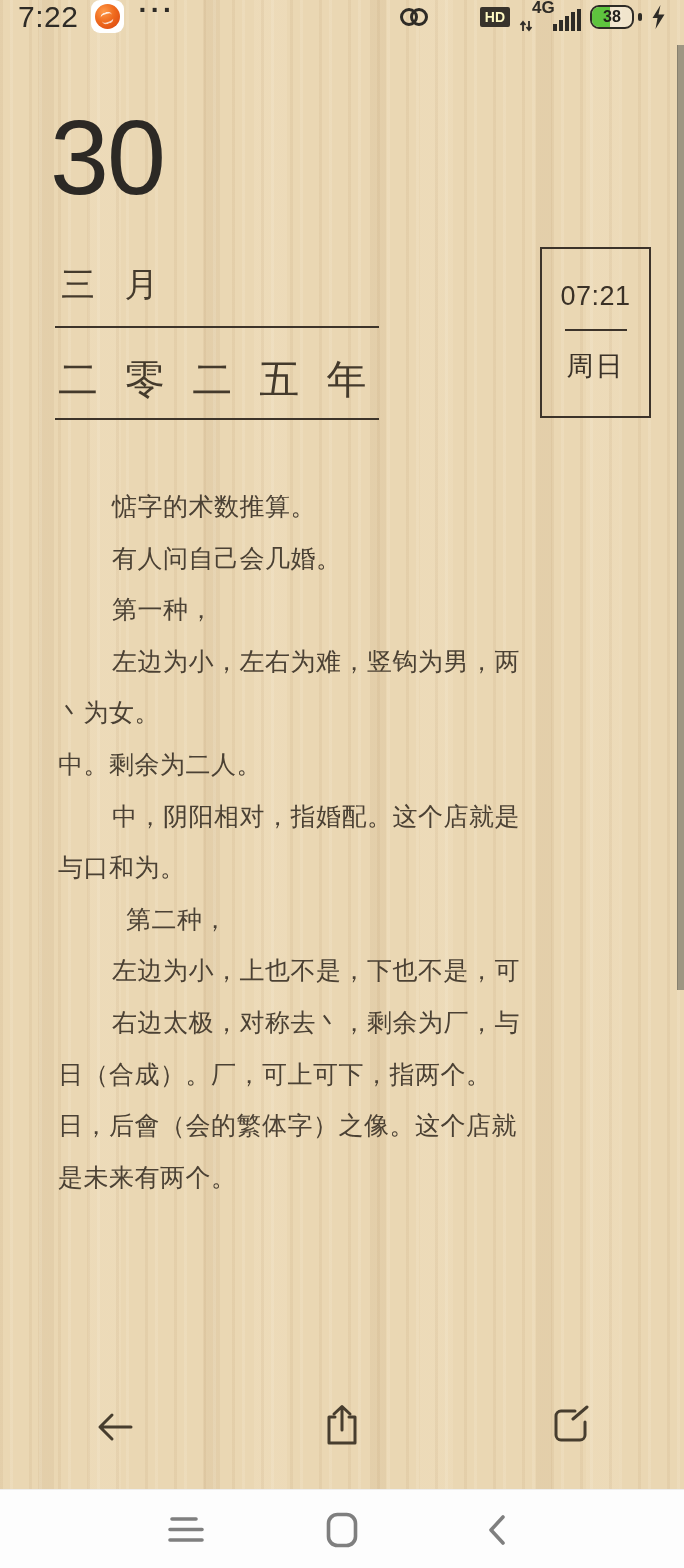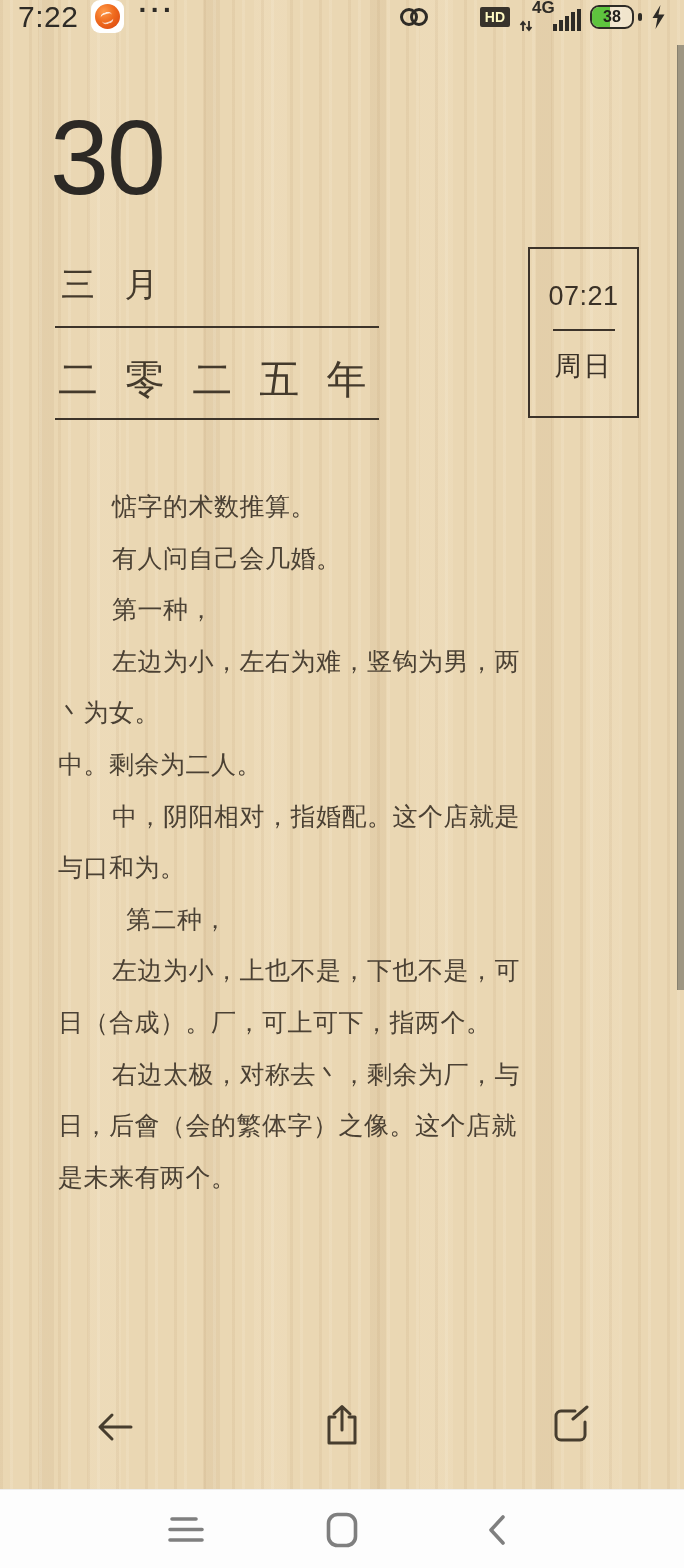--- a/index.html
+++ b/index.html
@@ -91,21 +91,21 @@
   }
   .rule { position: absolute; left: 55px; width: 324px; border-top: 2px solid #3d342a; }
   .rule-1 { top: 326px; }
   .rule-2 { top: 418px; }
   .year-label {
     position: absolute; left: 58px; top: 352px;
     font-size: 40px; font-weight: 500; letter-spacing: 8px; color: #443a2c;
     white-space: pre;
   }
   .time-box {
-    position: absolute; left: 528px; top: 247px; width: 111px; height: 171px;
+    position: absolute; left: 540px; top: 247px; width: 111px; height: 171px;
     border: 2px solid #3c332a;
     display: flex; flex-direction: column; align-items: center; justify-content: center;
     color: #3a3127;
   }
   .time-box .tb-time { font-size: 27px; font-weight: 500; letter-spacing: 0.5px; }
   .tb-divider { width: 62px; border-top: 2px solid #3c332a; margin: 17px 0; }
   .time-box .tb-weekday { font-size: 27px; font-weight: 500; letter-spacing: 2px; }
 
   
   .note-body {
@@ -202,22 +202,22 @@
       <div class="line indent">惦字的术数推算。</div>
       <div class="line indent">有人问自己会几婚。</div>
       <div class="line indent">第一种，</div>
       <div class="line indent">左边为小，左右为难，竖钩为男，两</div>
       <div class="line">丶为女。</div>
       <div class="line">中。剩余为二人。</div>
       <div class="line indent">中，阴阳相对，指婚配。这个店就是</div>
       <div class="line">与口和为。</div>
       <div class="line indent2">第二种，</div>
       <div class="line indent">左边为小，上也不是，下也不是，可</div>
+      <div class="line indent">右边太极，对称去丶，剩余为厂，与</div>
       <div class="line">日（合成）。厂，可上可下，指两个。</div>
-      <div class="line indent">右边太极，对称去丶，剩余为厂，与</div>
       <div class="line">日，后會（会的繁体字）之像。这个店就</div>
       <div class="line">是未来有两个。</div>
     </div>
 
   <div class="toolbar-btn btn-back">
     <svg width="40" height="36" viewBox="0 0 40 36">
       <path d="M36 18 H5 M17 6 L5 18 L17 30"></path>
     </svg>
   </div>
   <div class="toolbar-btn btn-share">

